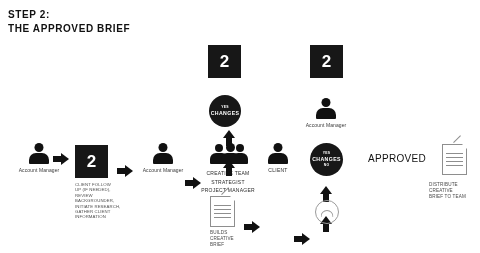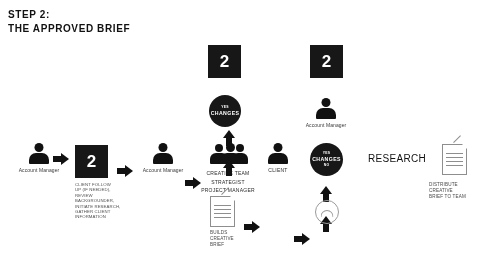--- a/index.html
+++ b/index.html
@@ -434,21 +434,21 @@
       <div class="headtri"></div>
   </div>
   <div class="abs numbox" style="left:310px; top:45px; width:33px; height:33px;">2</div>
 
   <div class="abs" style="left:315px; top:200px;">
     <div class="sadface">
       <div class="mouth"></div>
     </div>
   </div>
 
-  <div class="abs approved" style="left:368px; top:153px;">RESEARCH</div>
+  <div class="abs approved" style="left:368px; top:153px;">APPROVED</div>
 
   <div class="abs" style="left:442px; top:144px;">
     <div class="docicon">
       <div class="sheet"></div>
       <div class="lines">
           <i></i>
           <i></i>
           <i></i>
           <i></i>
         </div>

